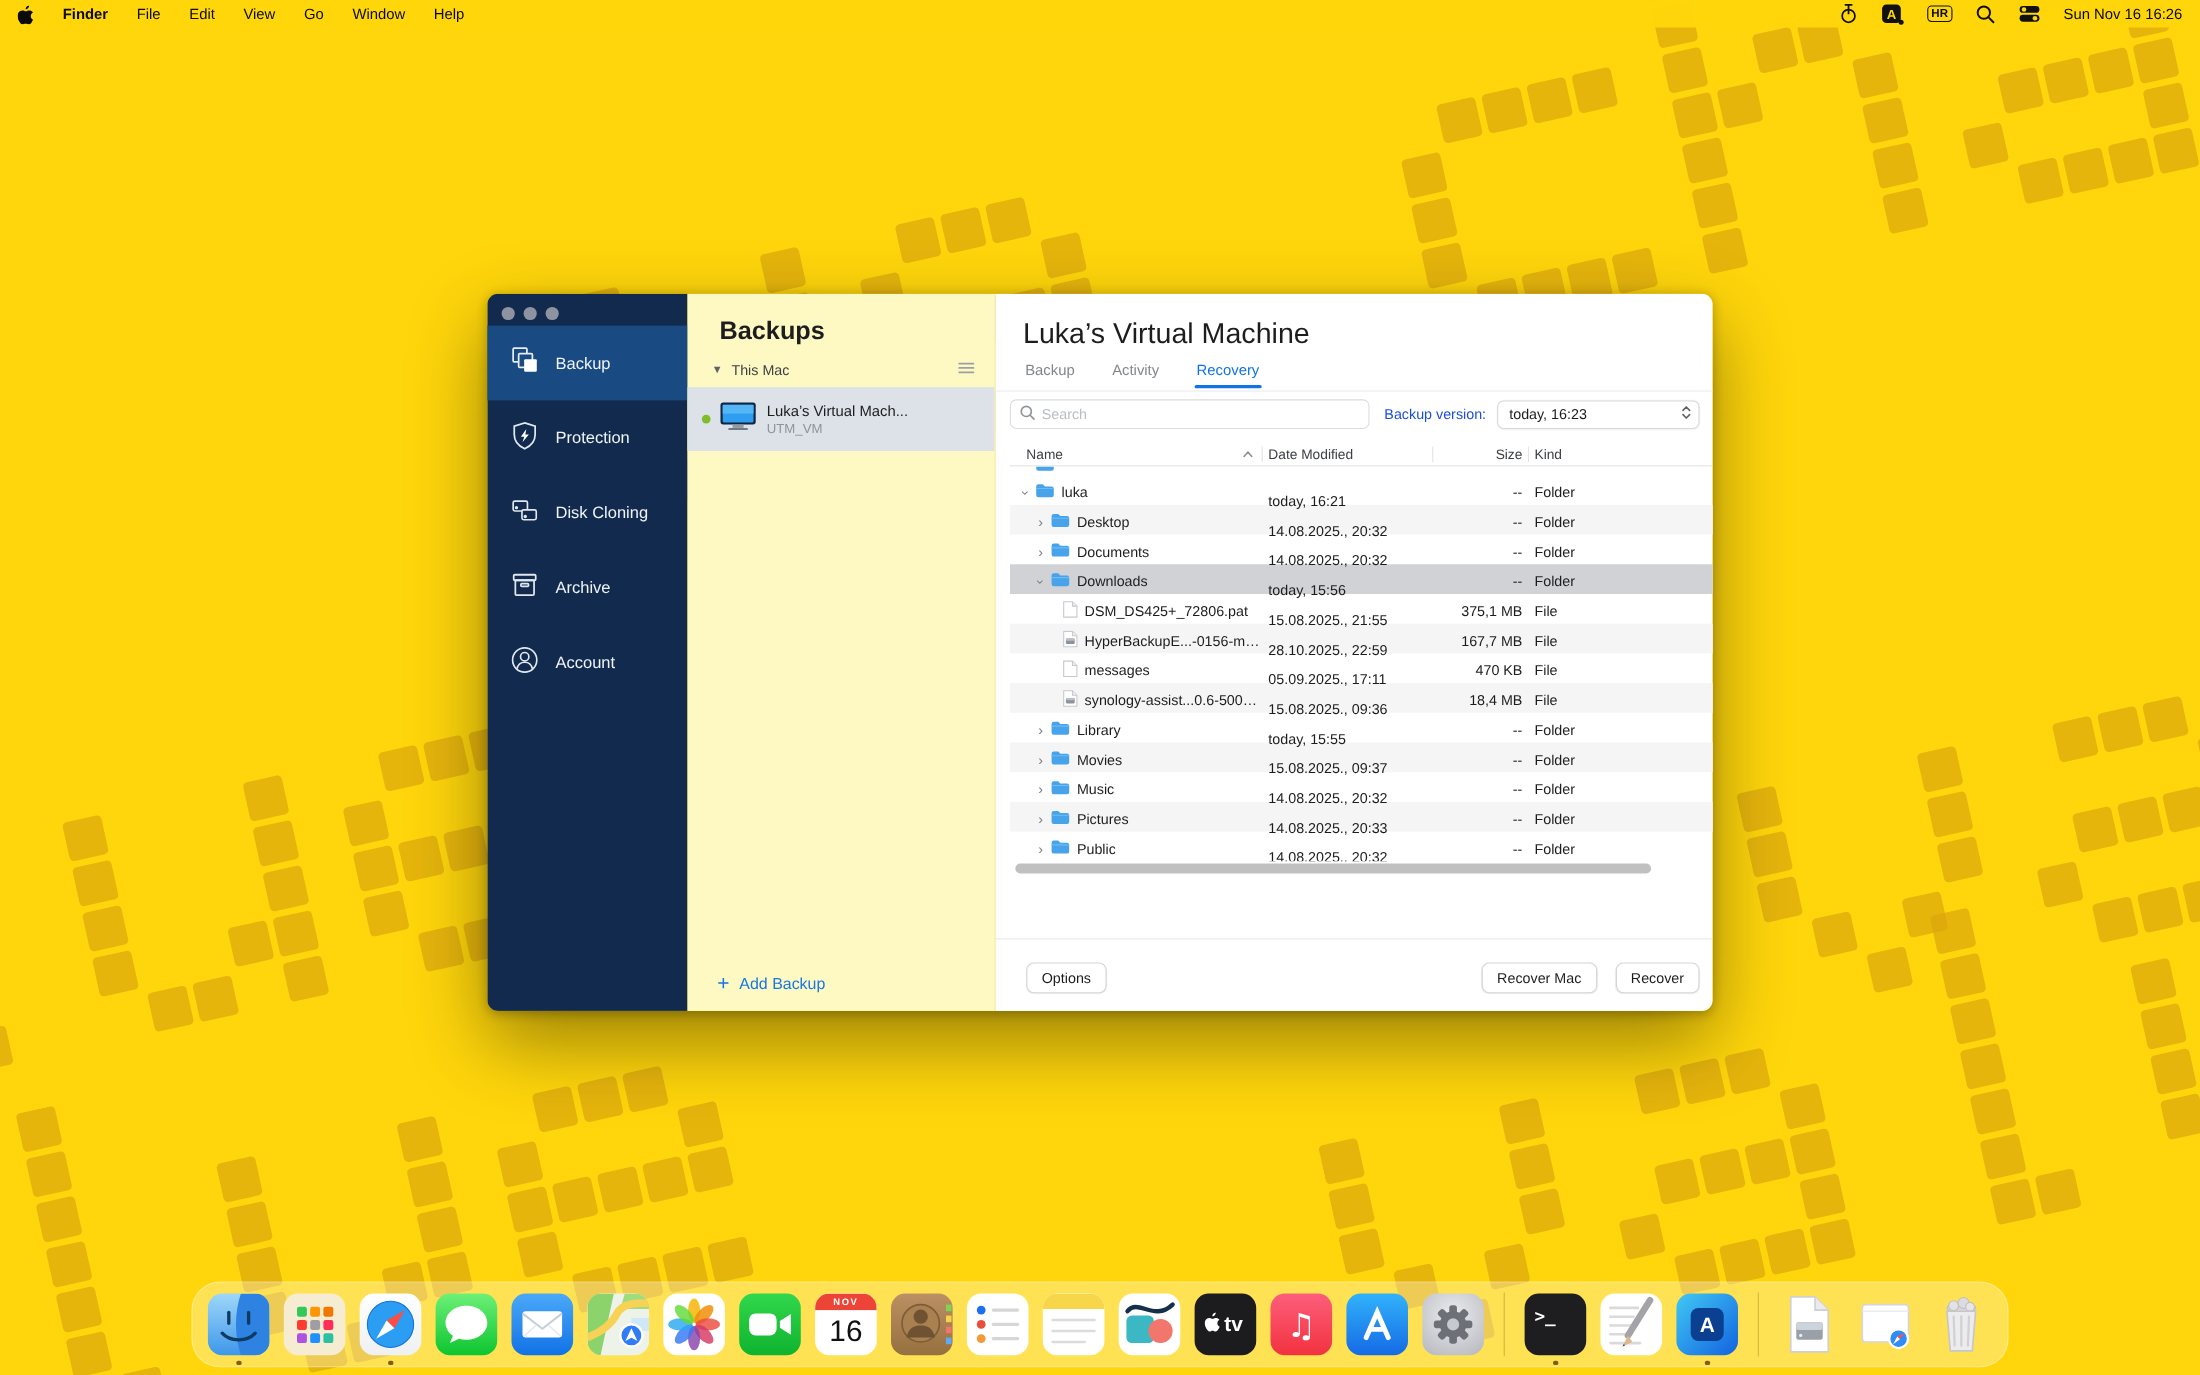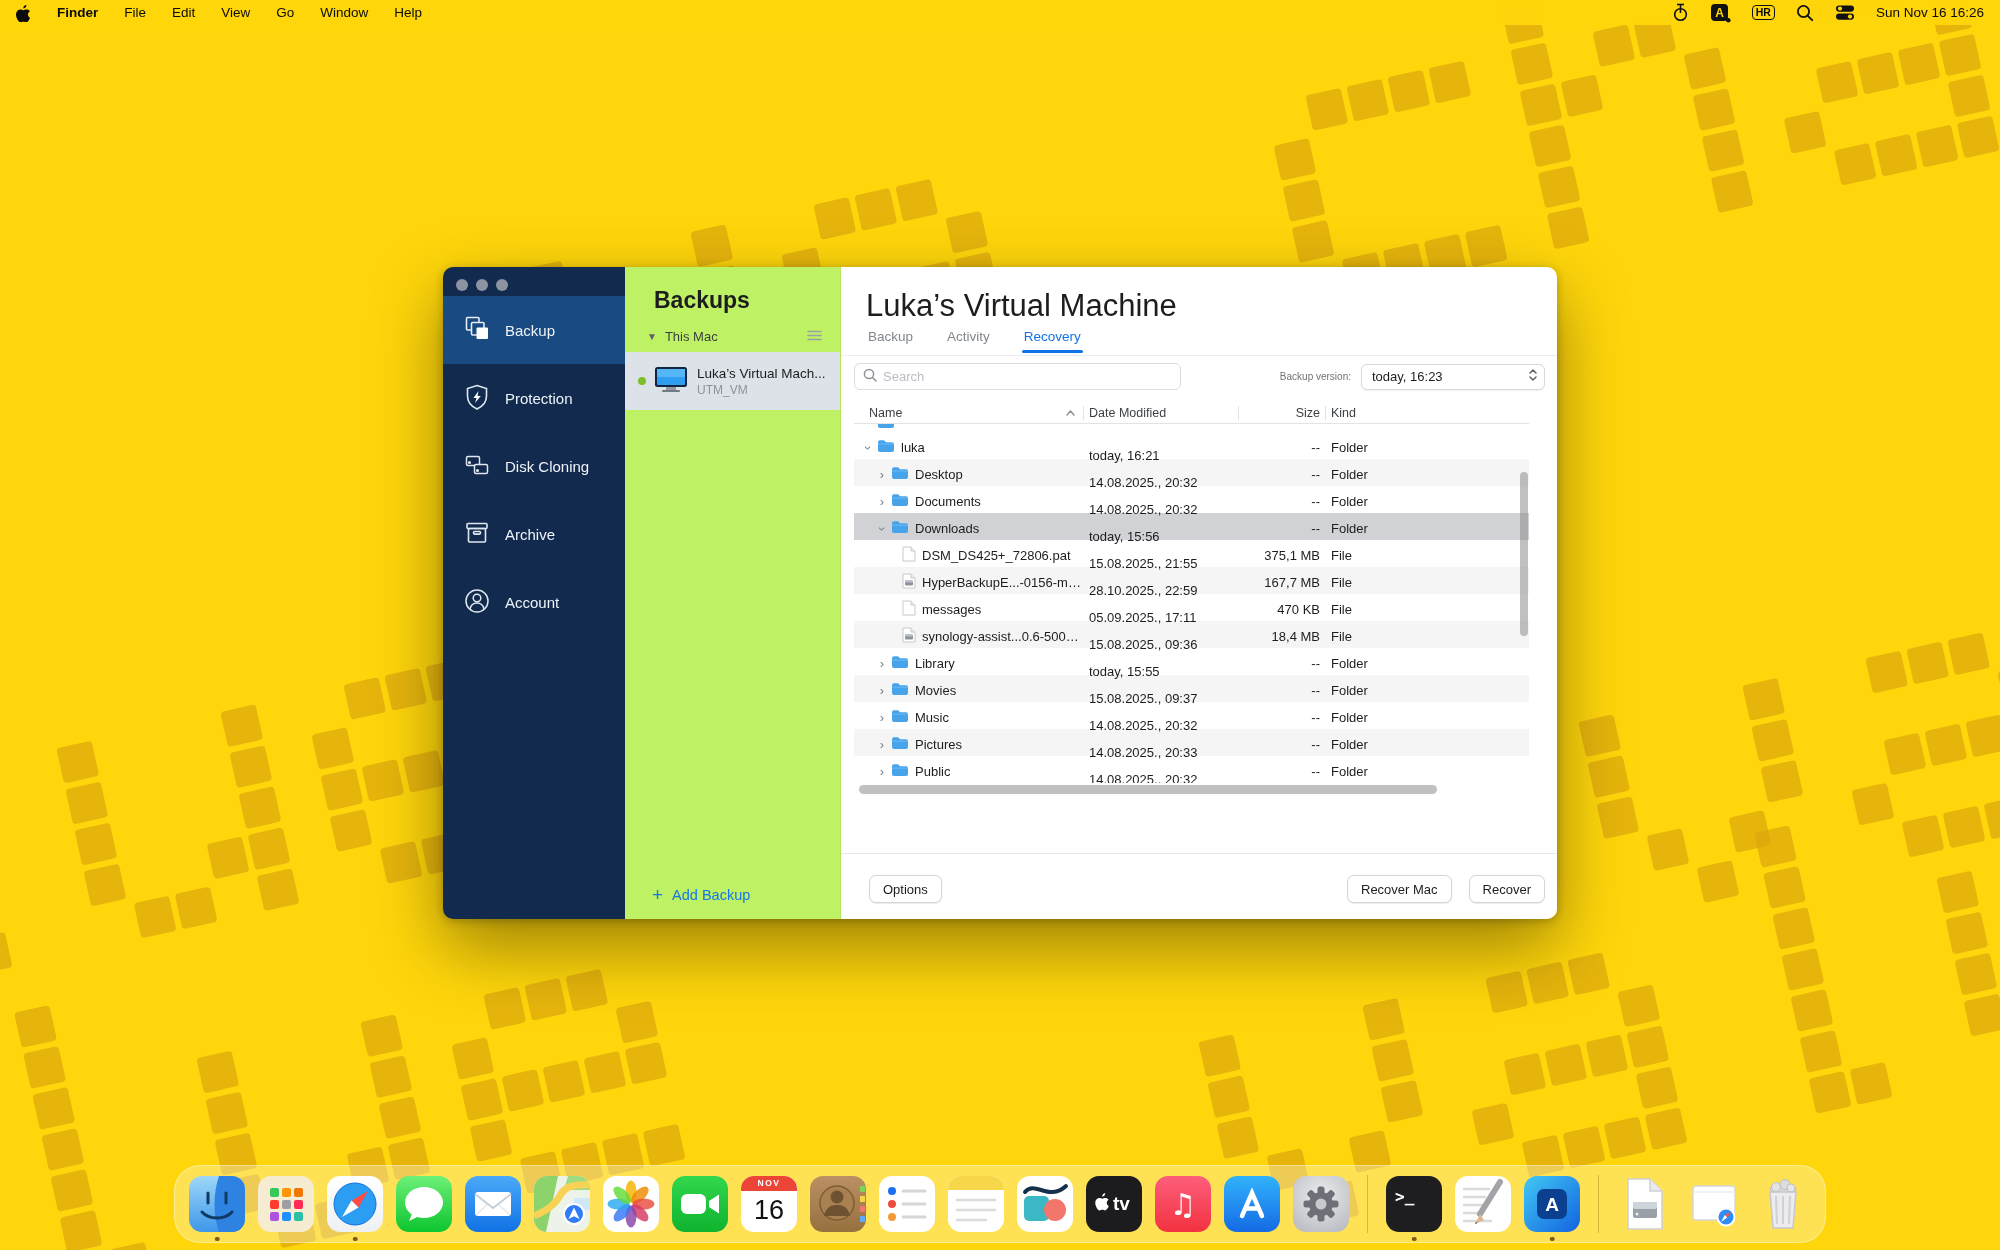--- a/index.html
+++ b/index.html
@@ -30,50 +30,50 @@
   #sidebar { width:182px; background:#122a4e; position:relative; flex:none; }
   .traffic { position:absolute; top:12px; left:13px; display:flex; gap:8px; }
   .traffic span { width:12px; height:12px; border-radius:50%; background:#8d93a1; display:block; }
   .nav { position:absolute; top:29px; left:0; right:0; }
   .nav-item { height:68px; display:flex; align-items:center; padding-left:20px; gap:14px;
     color:#eef3f9; font-size:15px; cursor:default; }
   .nav-item.active { background:#1a4a82; }
   .nav-item svg { flex:none; }
 
   
-  #col2 { width:216px; background:#bef264; position:relative; flex:none; border-right:1px solid rgba(0,0,0,.05); }
+  #col2 { width:280px; background:#fef9c3; position:relative; flex:none; border-right:1px solid rgba(0,0,0,.05); }
   .col2-title { position:absolute; top:20px; left:29px; font-size:23px; font-weight:700; color:#1d1d1f; }
   .group-row { position:absolute; top:58px; left:0; right:0; height:22px; display:flex; align-items:center; padding:0 18px 0 22px; }
   .group-row .tri { color:#5f6368; font-size:10px; margin-right:8px; }
   .group-row .glabel { font-size:13px; color:#3c3f43; }
   .group-row .hamb { margin-left:auto; }
   .bk-item { position:absolute; top:85px; left:0; right:0; height:58px; background:#dce2e8;
     display:flex; align-items:center; padding-left:13px; }
   .bk-dot { width:8px; height:8px; border-radius:50%; margin-right:8px; flex:none; }
   .bk-text { margin-left:9px; overflow:hidden; }
   .bk-name { font-size:13.5px; color:#1d1d1f; white-space:nowrap; }
   .bk-sub { font-size:12px; color:#8e9399; margin-top:2px; }
   .add-backup { position:absolute; bottom:16px; left:27px; display:flex; align-items:center; gap:9px;
     color:#1677e8; font-size:14.5px; cursor:default; }
   .add-backup .plus { font-size:19px; line-height:14px; font-weight:400; }
 
   
   #main { flex:1; background:#fff; position:relative; font-size:13px; color:#1d1d1f; }
-  .c-title { position:absolute; top:21px; left:25px; font-size:31px; font-weight:500; color:#1d1d1f; }
+  .c-title { position:absolute; top:21px; left:25px; font-size:26px; font-weight:500; color:#1d1d1f; }
   .tabs { position:absolute; top:62px; left:27px; display:flex; gap:34px; }
   .tab { font-size:13.5px; color:#82878e; padding-bottom:9px; position:relative; cursor:default; }
   .tab.active { color:#1273e6; font-weight:500; }
   .tab.active::after { content:""; position:absolute; left:-2px; right:-2px; bottom:0; height:3px; border-radius:2px; background:#1273e6; }
   .tabs-rule { position:absolute; top:88px; left:0; right:0; height:1px; background:#ececec; }
   .toolbar { position:absolute; top:96px; left:13px; right:12px; height:27px; display:flex; align-items:center; }
   .searchbox { width:327px; height:27px; border:1px solid #dcdcdc; border-radius:6px; background:#fff;
     display:flex; align-items:center; padding:0 8px; gap:6px; }
   .searchbox input { border:none; outline:none; flex:1; font-size:13px; color:#333; background:transparent; font-family:"Liberation Sans",sans-serif; }
   .searchbox input::placeholder { color:#b9bec4; }
-  .bv-label { margin-left:auto; font-size:10px; color:#737373; padding-right:10px; }
+  .bv-label { margin-left:auto; font-size:13px; color:#1d4ed8; padding-right:10px; }
   .bv-select { width:184px; height:26px; border:1px solid #d9d9d9; border-radius:6px; background:#fff;
     display:flex; align-items:center; padding:0 6px 0 10px; font-size:13px; color:#1d1d1f;
     box-shadow:0 .5px 1.5px rgba(0,0,0,.06); }
   .bv-select .stp { margin-left:auto; }
 
   
   .tablewrap { position:absolute; top:135px; left:13px; width:675px; height:396px; }
   .thead { height:22px; display:grid; grid-template-columns:229px 155px 87px 1fr; align-items:center;
     border-bottom:1px solid #e3e3e3; color:#3c3f43; font-size:12.5px; position:relative; }
   .thead .hc { padding-left:6px; }

